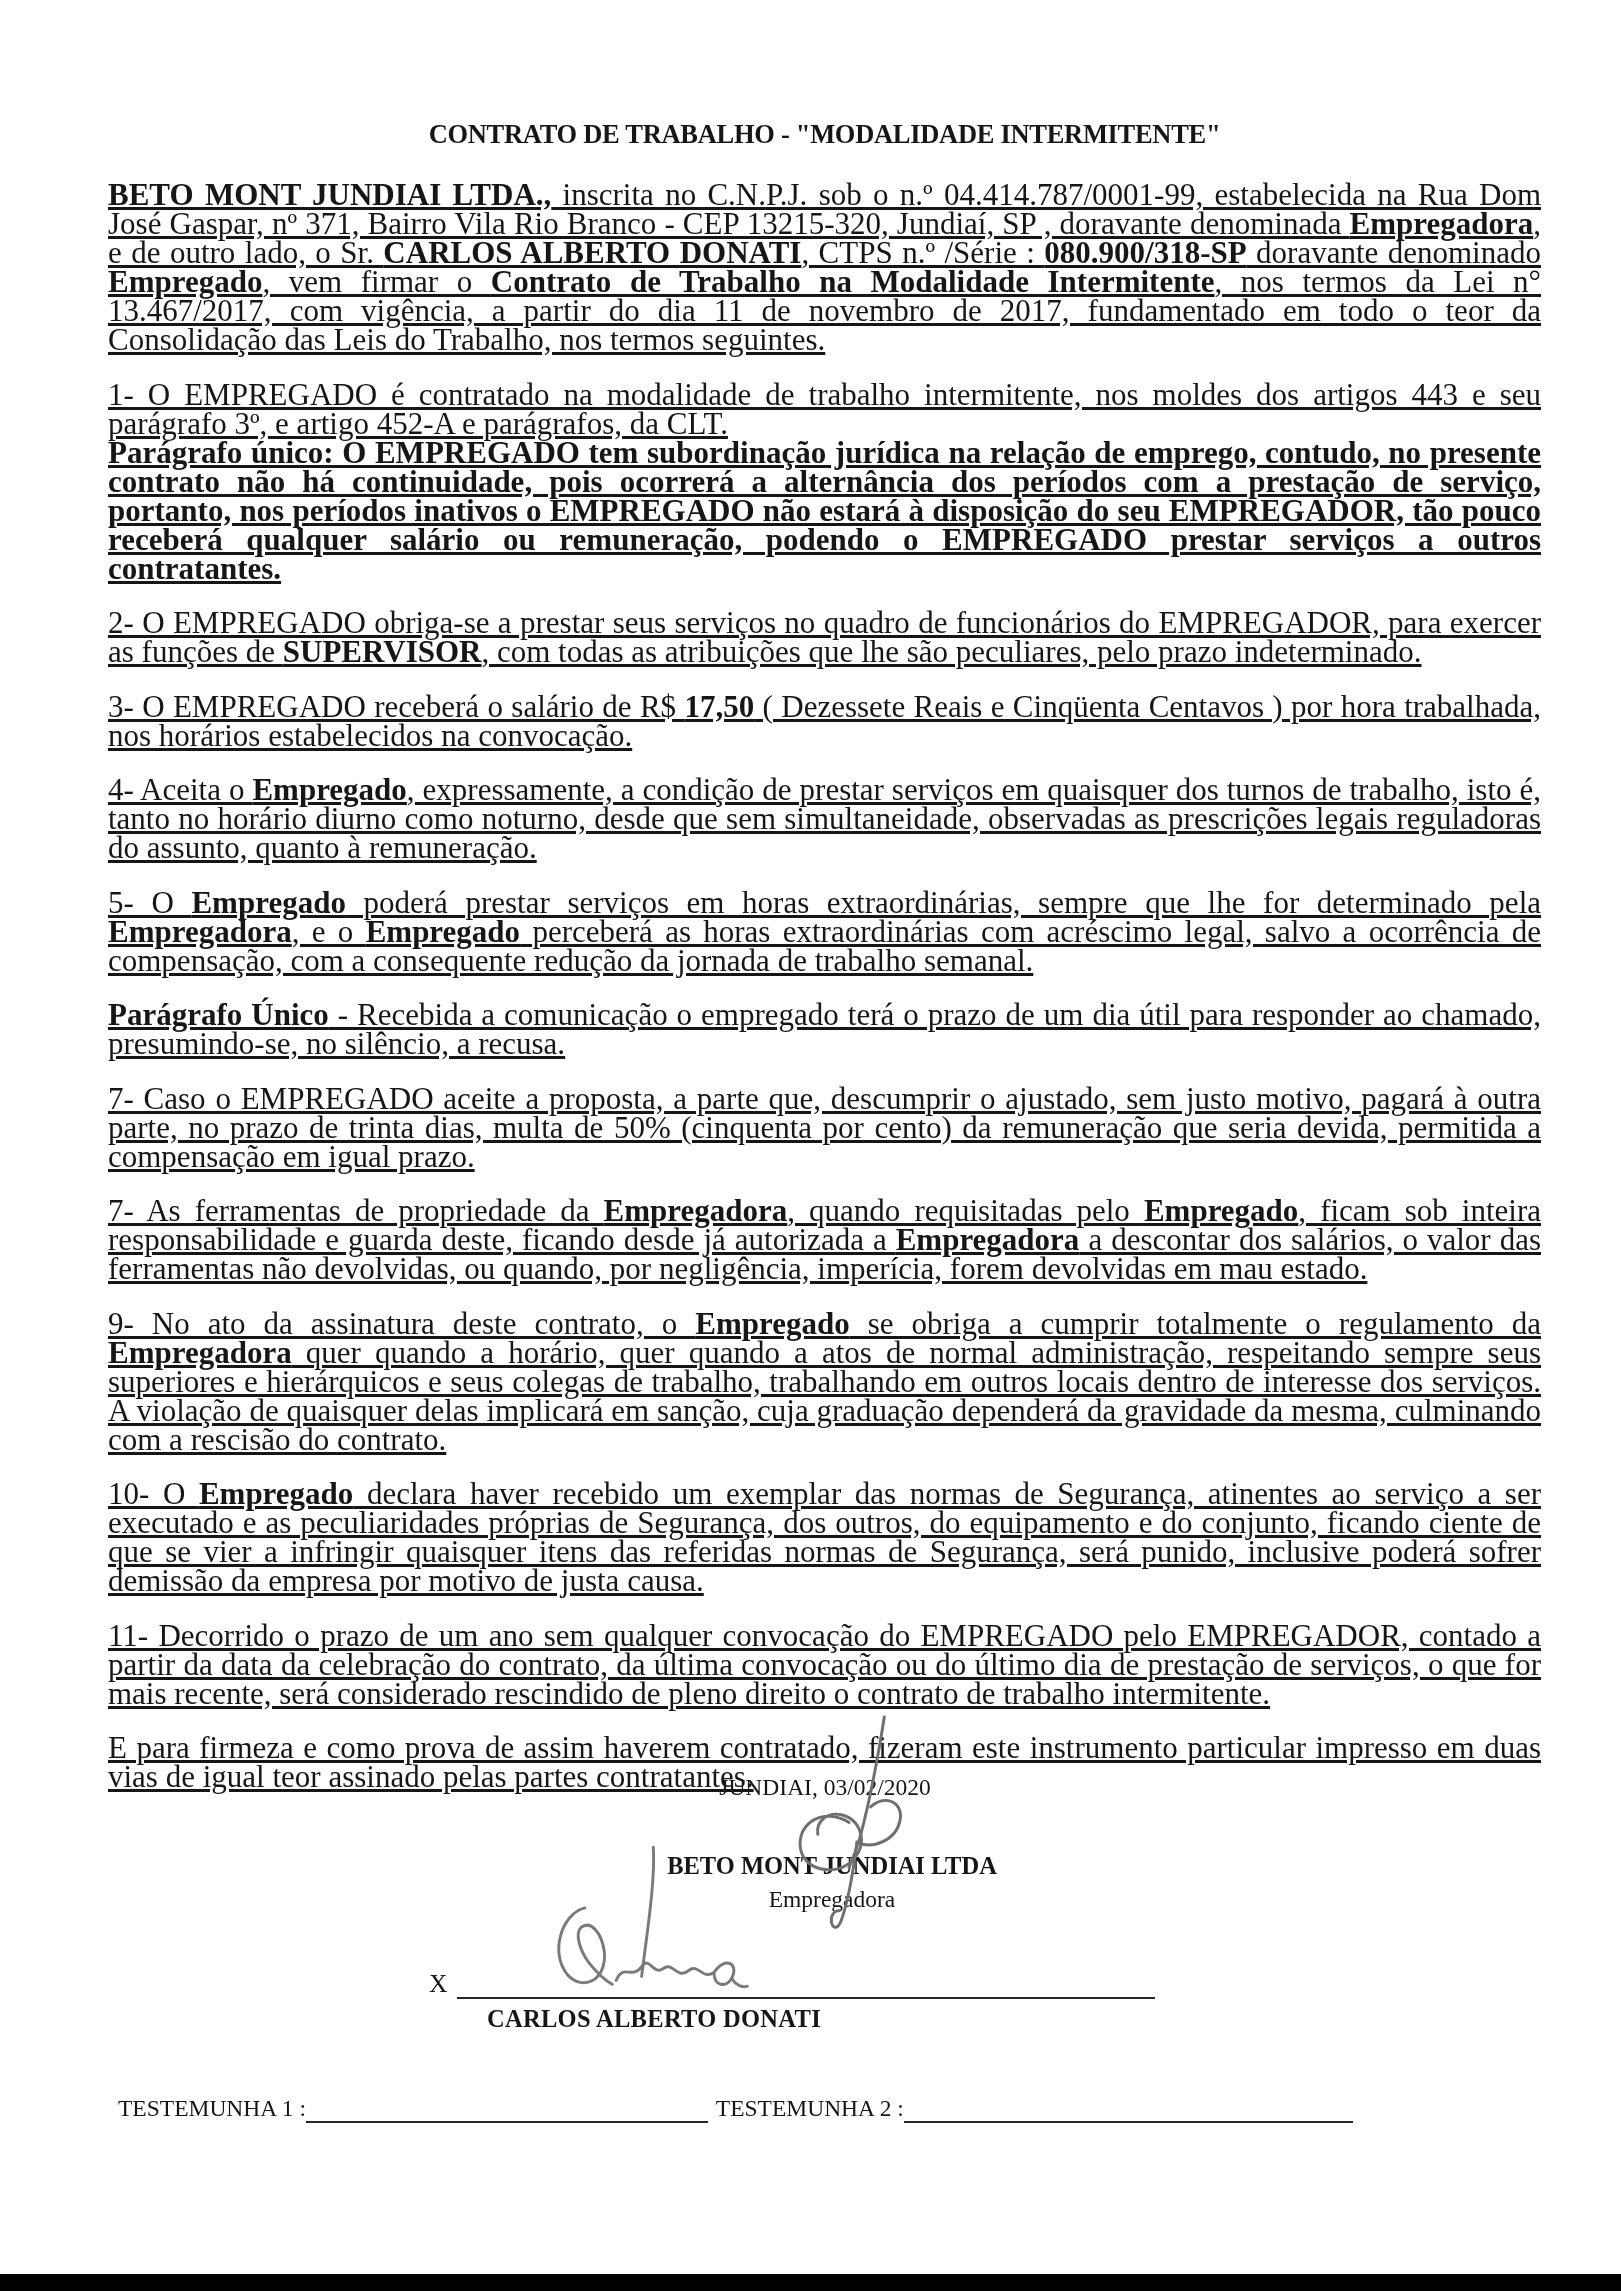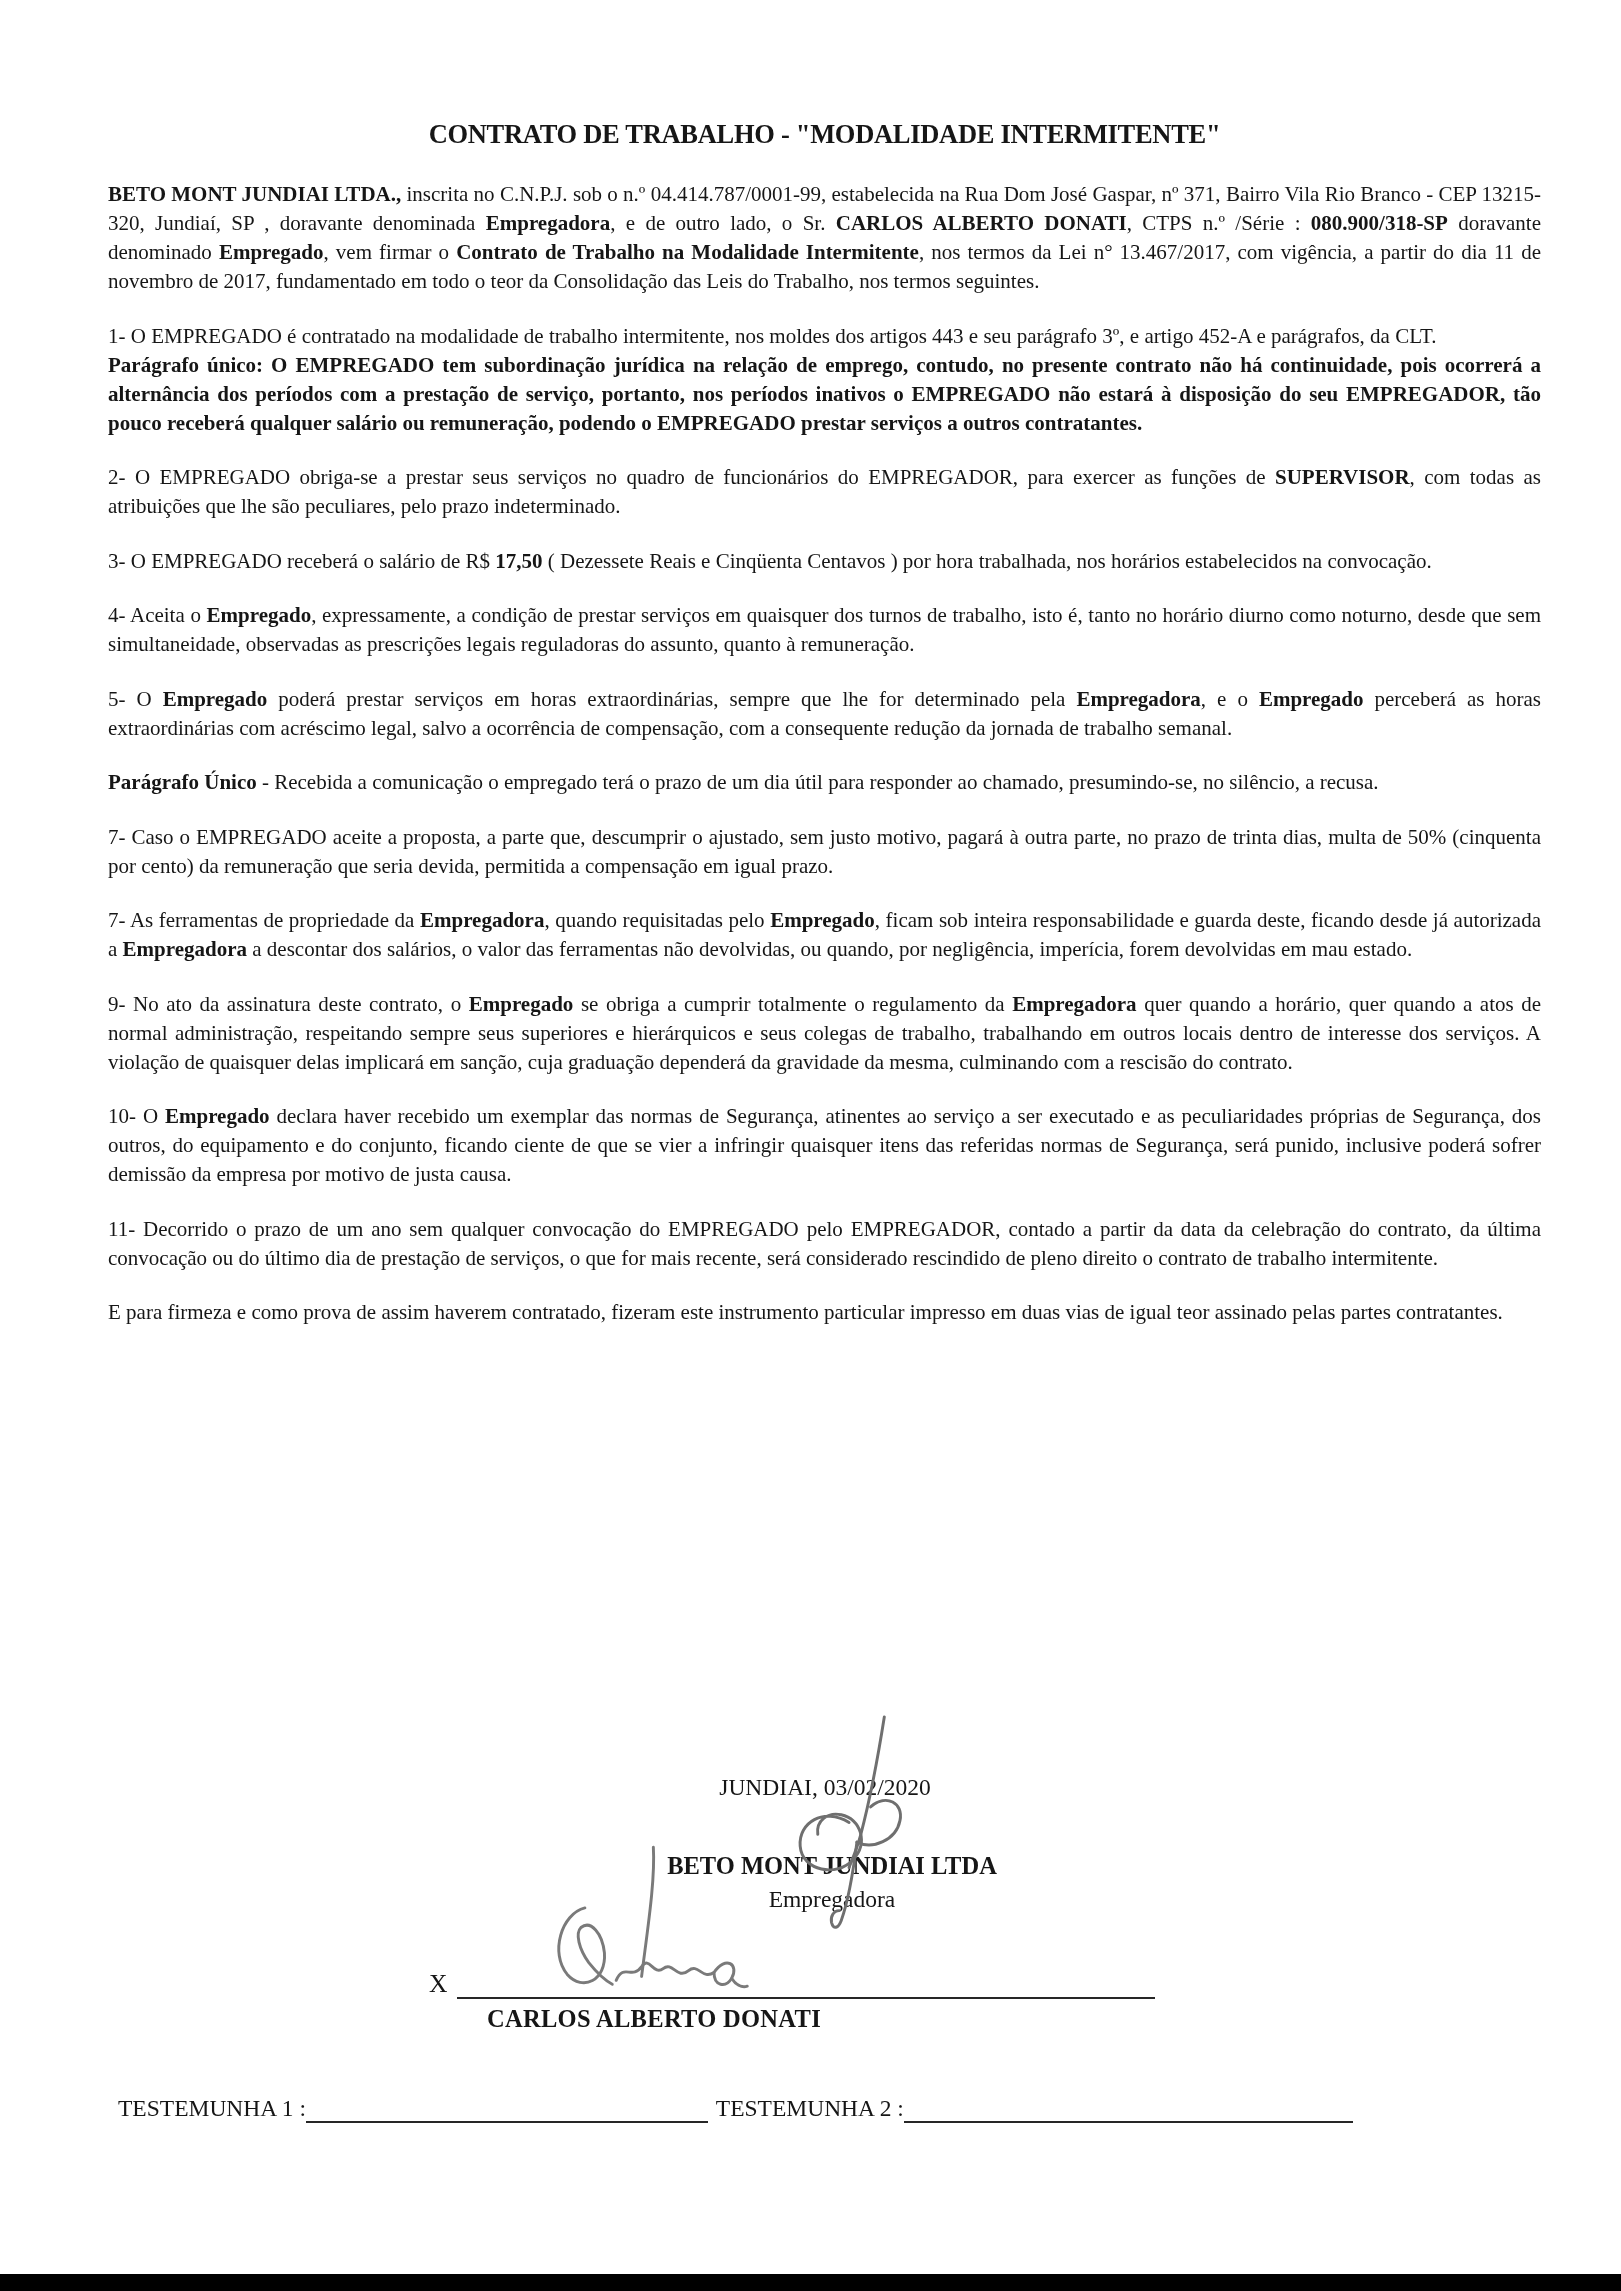--- a/index.html
+++ b/index.html
@@ -21,23 +21,24 @@
     margin-top:118px;
     margin-bottom:29px;
     text-align:center;
     font-weight:bold;
     font-size:26.5px;
     line-height:33px;
     letter-spacing:-0.3px;
   }
   .block{
     margin:0 0 25.5px 0;
-    font-size:21px;
+    font-size:31px;
     line-height:29px;
     text-align:justify;
+    text-decoration:underline;
   }
   .block p{margin:0;}
   b{font-weight:bold;}
   .bold-para{font-weight:bold;}
 
   
   .sig-date{
     position:absolute;top:1774px;left:0;width:100%;
     text-align:center;padding-left:29px;box-sizing:border-box;
     font-size:23.5px;

